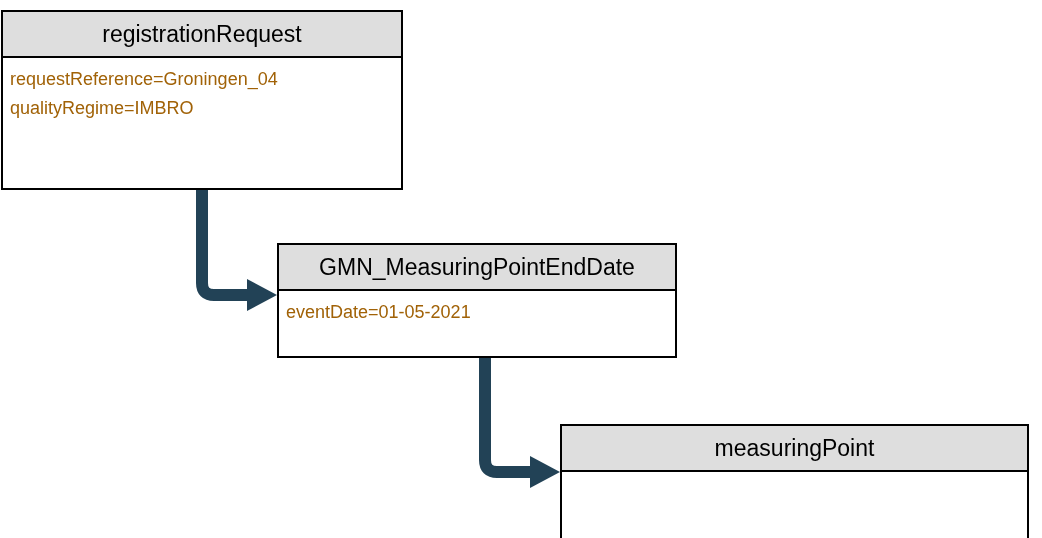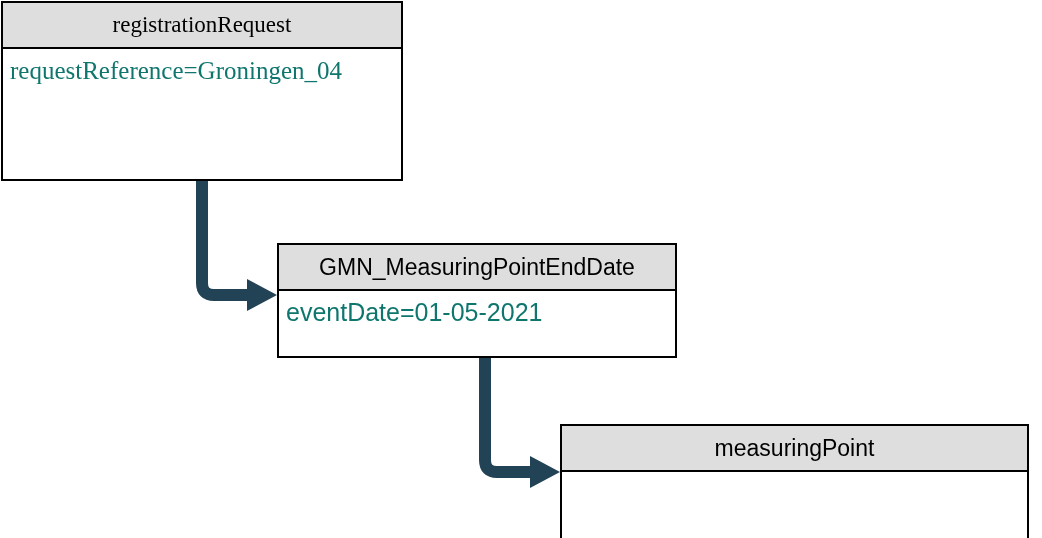--- a/index.html
+++ b/index.html
@@ -37,22 +37,22 @@
     white-space: nowrap;
     overflow: hidden;
   }
   .obj-body {
     box-sizing: border-box;
     padding: 7px 0 0 7px;
     background: #ffffff;
     overflow: hidden;
   }
   .attr-line {
-    color: #0f766e;
-    font-size: 25px;
+    color: #a16207;
+    font-size: 18px;
     line-height: 29px;
     white-space: nowrap;
     overflow: hidden;
   }
 
   
   .connector {
     position: absolute;
     overflow: visible;
     pointer-events: none;
@@ -75,24 +75,25 @@
   <svg class="connector" style="left:0px; top:0px;" width="1042" height="538">
     <path class="conn-path" stroke="#224256" d="M 202 181 L 202 283 Q 202 295 214 295 L 250 295"></path>
     <polygon class="conn-head" fill="#224256" points="247,279 277,295 247,311"></polygon>
   </svg>
 
   <svg class="connector" style="left:0px; top:0px;" width="1042" height="538">
     <path class="conn-path" stroke="#224256" d="M 485 358 L 485 460 Q 485 472 497 472 L 533 472"></path>
     <polygon class="conn-head" fill="#224256" points="530,456 560,472 530,488"></polygon>
   </svg>
 
-  <div class="obj-box" style="left:1px; top:1px; width:402px; height:180px;font-family:Liberation Serif, serif;">
+  <div class="obj-box" style="left:1px; top:10px; width:402px; height:180px;">
     <div class="obj-header">registrationRequest</div>
     <div class="obj-body">
       <div class="attr-line">requestReference=Groningen_04</div>
+      <div class="attr-line">qualityRegime=IMBRO</div>
     </div>
   </div>
 
   <div class="obj-box" style="left:277px; top:243px; width:400px; height:115px;">
     <div class="obj-header">GMN_MeasuringPointEndDate</div>
     <div class="obj-body">
       <div class="attr-line">eventDate=01-05-2021</div>
     </div>
   </div>
 

